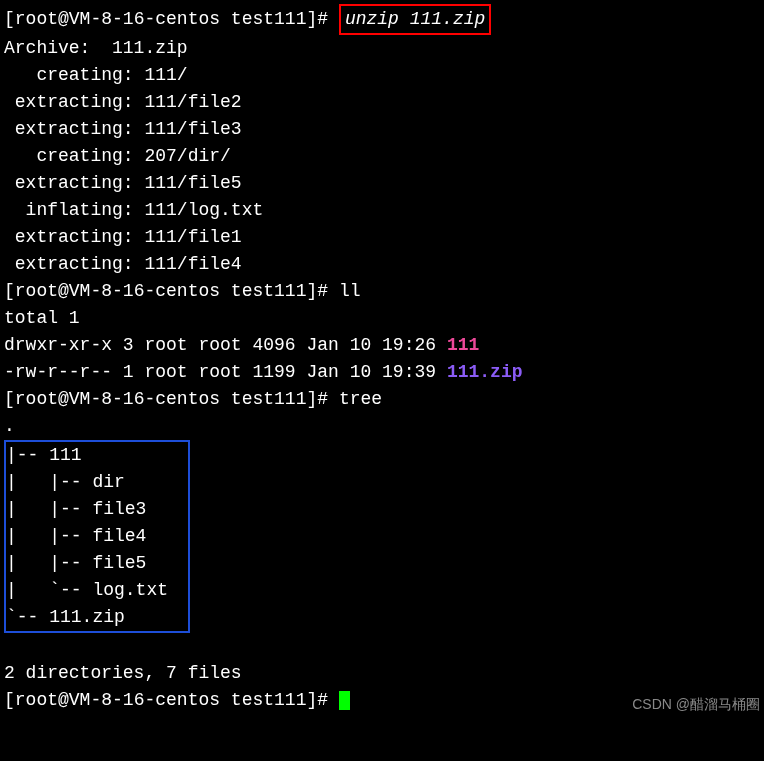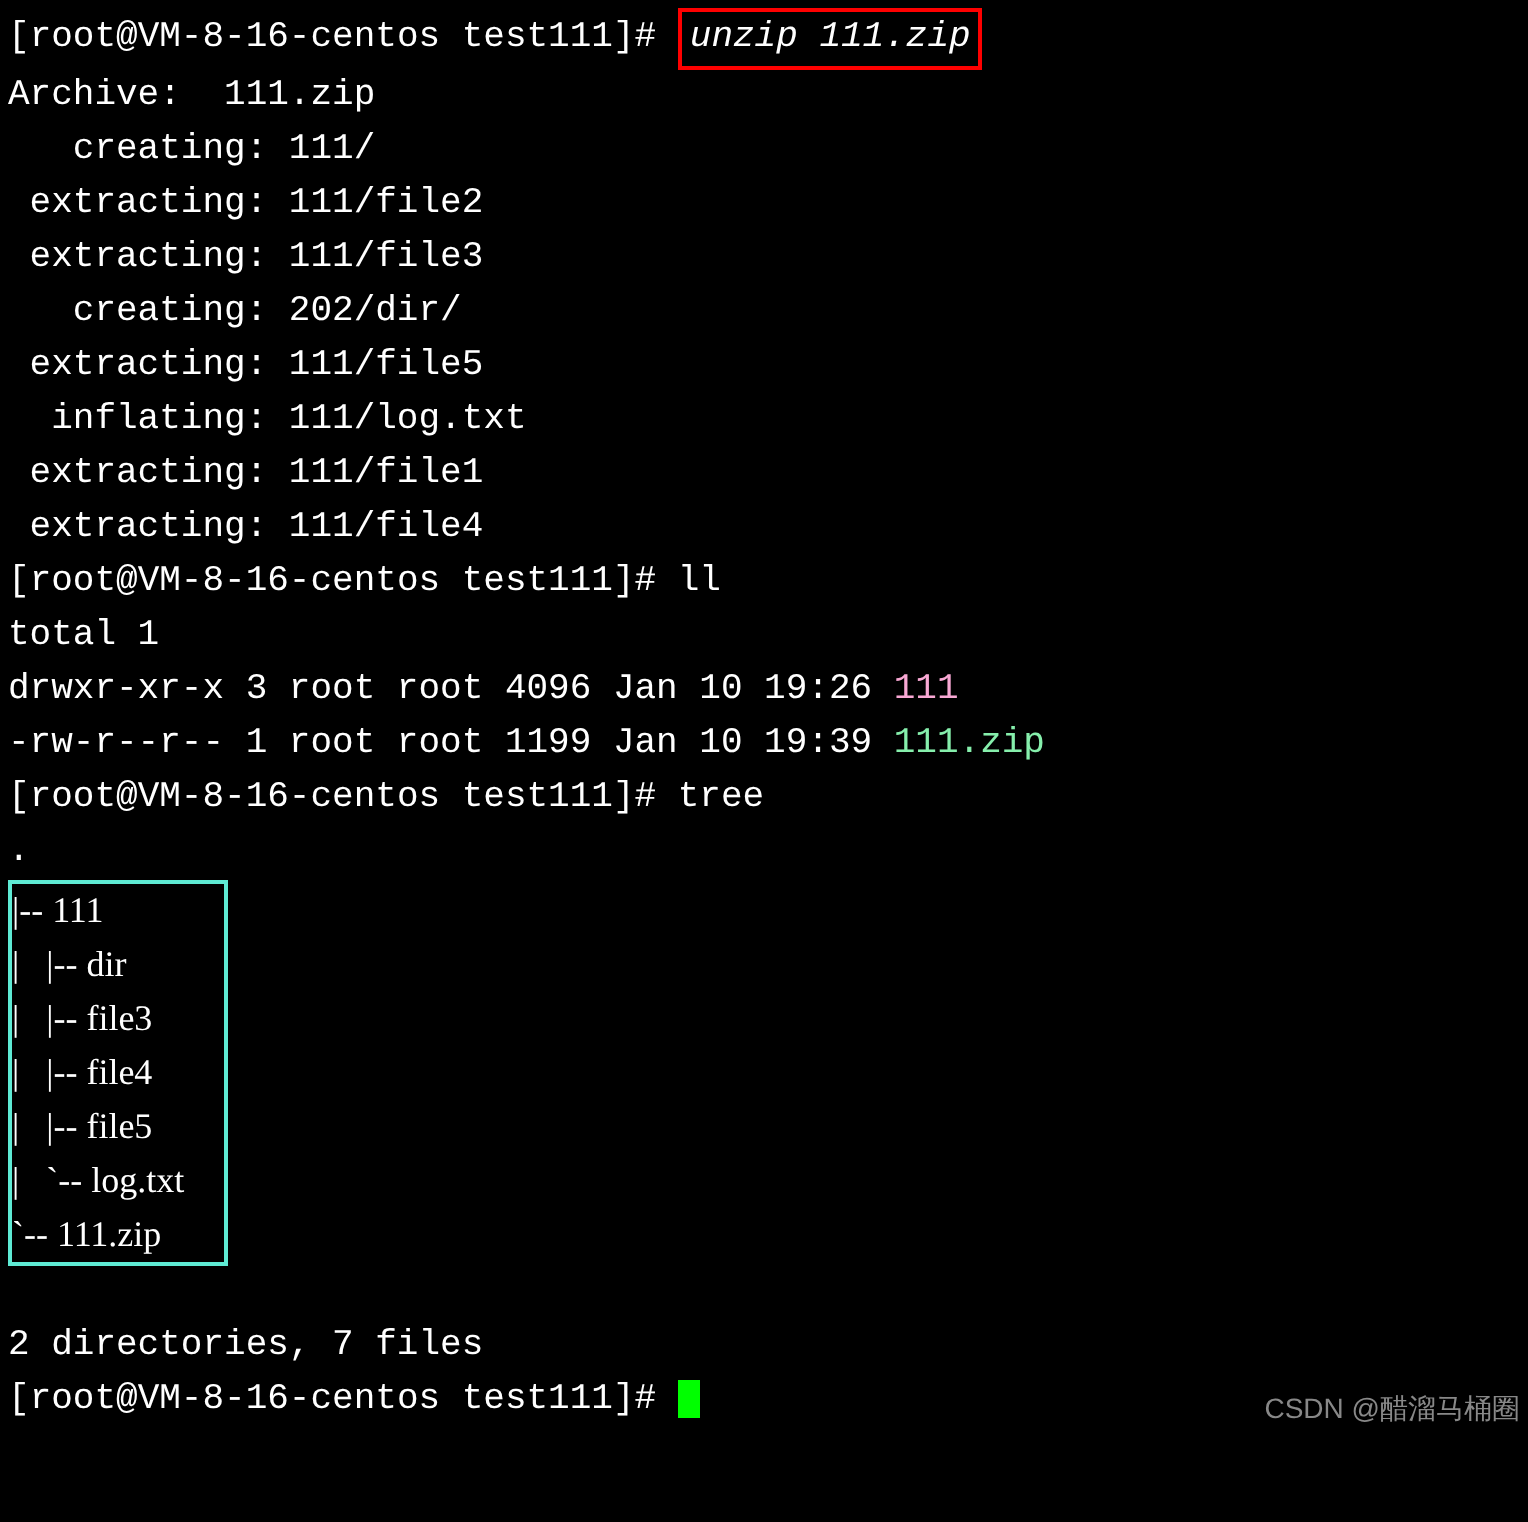--- a/index.html
+++ b/index.html
@@ -9,22 +9,22 @@
       color: #fff;
       font-family: "Consolas", "Courier New", monospace;
       font-size: 18px;
       line-height: 1.5;
       width: 764px;
       box-sizing: border-box;
     }
     .line {
       white-space: pre;
     }
-    .blue { color: #f9a8d4; font-weight: normal; }
-    .red { color: #86efac; font-weight: normal; }
+    .blue { color: #ec4899; font-weight: bold; }
+    .red { color: #8b5cf6; font-weight: bold; }
     .box-red {
       border: 2px solid #ff0000;
       display: inline-block;
       padding: 0 4px;
       font-style: italic;
     }
     .cursor {
       display: inline-block;
       width: 11px;
       height: 19px;
@@ -33,38 +33,37 @@
     }
     .watermark {
       color: #888;
       font-size: 14px;
       position: relative;
       margin-top: -20px;
       float: right;
       font-family: sans-serif;
     }
     .tree-box {
-      border: 2px solid #5eead4;
+      border: 2px solid #1d4ed8;
       display: inline-block;
       padding-right: 20px;
-      font-family: Liberation Serif, serif;
     }
   </style>
 </head>
 <body>
 
 
 
 <div class="line"><span>[</span><span>root@VM-8-16-centos test111</span><span>]#</span><span> </span><span class="box-red">unzip 111.zip</span></div>
 
 <div class="line">Archive:  111.zip</div>
 <div class="line">   creating: 111/</div>
 <div class="line"> extracting: 111/file2</div>
 <div class="line"> extracting: 111/file3</div>
-<div class="line">   creating: 202/dir/</div>
+<div class="line">   creating: 207/dir/</div>
 <div class="line"> extracting: 111/file5</div>
 <div class="line">  inflating: 111/log.txt</div>
 <div class="line"> extracting: 111/file1</div>
 <div class="line"> extracting: 111/file4</div>
 
 <div class="line"><span>[</span><span>root@VM-8-16-centos test111</span><span>]#</span><span> ll</span></div>
 
 <div class="line">total 1</div>
 <div class="line"><span>drwxr-xr-x 3 root root 4096 Jan 10 19:26 </span><span class="blue">111</span></div>
 <div class="line"><span>-rw-r--r-- 1 root root 1199 Jan 10 19:39 </span><span class="red">111.zip</span></div>

